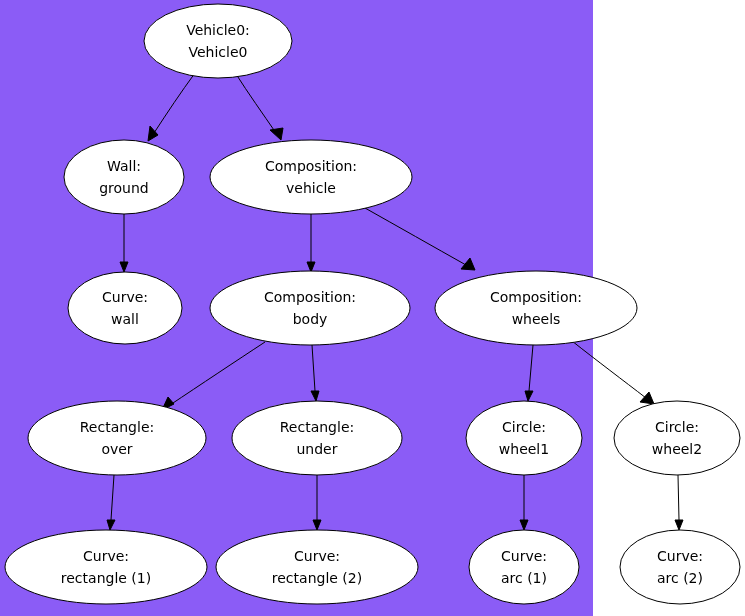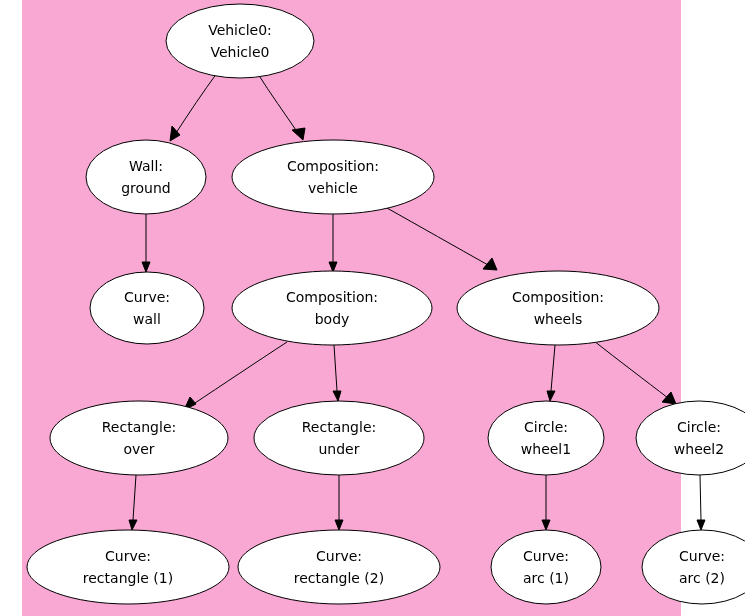--- a/index.html
+++ b/index.html
@@ -8,24 +8,23 @@
     background: #ffffff;
   }
   body {
     width: 745px;
     height: 616px;
     font-family: "DejaVu Sans", sans-serif;
     overflow: hidden;
   }
   #graph-canvas {
     position: relative;
-    width: 659px;
+    width: 593px;
     height: 616px;
-    background: #f9a8d4;
-    margin-left: 22px;
+    background: #8b5cf6;
   }
   #graph-svg {
     position: absolute;
     top: 0;
     left: 0;
     width: 745px;
     height: 616px;
     display: block;
   }
   .node-ellipse {

